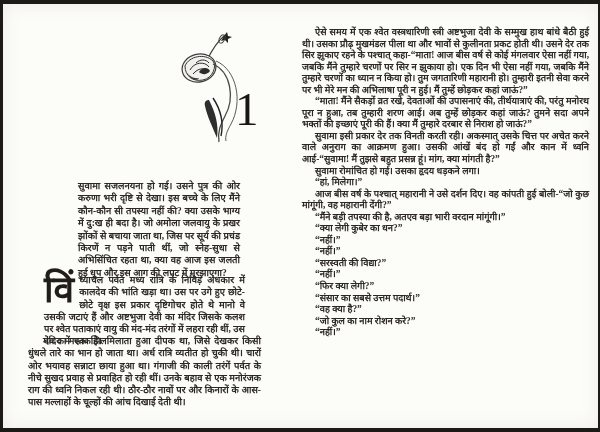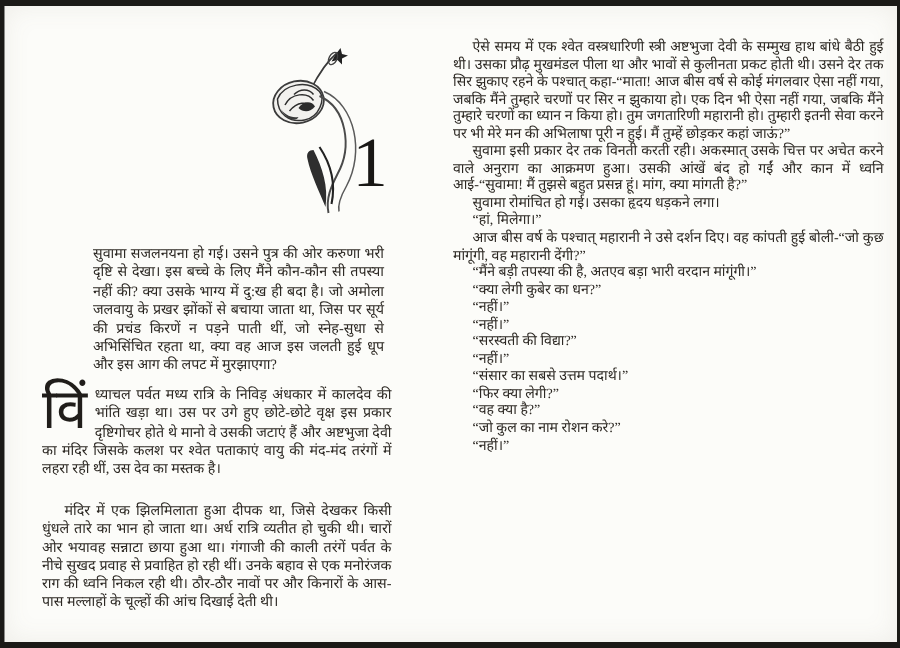--- a/index.html
+++ b/index.html
@@ -21,20 +21,21 @@
   .ornament-wrap svg{position:absolute;left:0;top:0;}
   .chapter-number{
     position:absolute;left:66px;top:58px;
     font-family:"Liberation Serif", serif;
     font-size:47px;line-height:1;color:#181715;font-weight:500;
   }
   .txt{
     color:#2c2823;
     font-family:"Liberation Serif","DejaVu Sans",serif;
     text-align:justify;
+    font-weight:bold;
   }
   .excerpt{
     position:absolute;left:59px;top:160px;width:194px;
     font-size:9.5px;line-height:12.4px;
   }
   .opening{
     position:absolute;left:25px;top:254px;width:233px;
     font-size:9.5px;line-height:12.3px;
   }
   .dropcap{
@@ -46,21 +47,21 @@
   .body2{
     position:absolute;left:25px;top:331px;width:233px;
     font-size:9.5px;line-height:12.3px;
   }
   .body2 p{margin:0;text-indent:15px;}
   .right-text{
     position:absolute;left:5px;top:23px;width:287px;
     font-size:9.4px;line-height:11.55px;
   }
   .right-text p{margin:0;text-indent:13px;text-align:justify;}
-  p{margin:0;}
+  p{margin:16px;}
 </style>
 </head>
 <body>
 
 <div class="frame">
   <div class="spread">
 
     <div class="page page-left">
 
       <div class="ornament-wrap">
@@ -94,32 +95,33 @@
       </div>
 
       <div class="txt body2">
         <p>मंदिर में एक झिलमिलाता हुआ दीपक था, जिसे देखकर किसी धुंधले तारे का भान हो जाता था। अर्ध रात्रि व्यतीत हो चुकी थी। चारों ओर भयावह सन्नाटा छाया हुआ था। गंगाजी की काली तरंगें पर्वत के नीचे सुखद प्रवाह से प्रवाहित हो रही थीं। उनके बहाव से एक मनोरंजक राग की ध्वनि निकल रही थी। ठौर-ठौर नावों पर और किनारों के आस-पास मल्लाहों के चूल्हों की आंच दिखाई देती थी।</p>
       </div>
     </div>
 
     <div class="page page-right">
       <div class="txt right-text">
           <p>ऐसे समय में एक श्वेत वस्त्रधारिणी स्त्री अष्टभुजा देवी के सम्मुख हाथ बांधे बैठी हुई थी। उसका प्रौढ़ मुखमंडल पीला था और भावों से कुलीनता प्रकट होती थी। उसने देर तक सिर झुकाए रहने के पश्चात् कहा-“माता! आज बीस वर्ष से कोई मंगलवार ऐसा नहीं गया, जबकि मैंने तुम्हारे चरणों पर सिर न झुकाया हो। एक दिन भी ऐसा नहीं गया, जबकि मैंने तुम्हारे चरणों का ध्यान न किया हो। तुम जगतारिणी महारानी हो। तुम्हारी इतनी सेवा करने पर भी मेरे मन की अभिलाषा पूरी न हुई। मैं तुम्हें छोड़कर कहां जाऊं?”</p>
+          <p>“माता! मैंने सैकड़ों व्रत रखे, देवताओं की उपासनाएं की, तीर्थयात्राएं की, परंतु मनोरथ पूरा न हुआ, तब तुम्हारी शरण आई। अब तुम्हें छोड़कर कहां जाऊं? तुमने सदा अपने भक्तों की इच्छाएं पूरी की हैं। क्या मैं तुम्हारे दरबार से निराश हो जाऊं?”</p>
           <p>सुवामा इसी प्रकार देर तक विनती करती रही। अकस्मात् उसके चित्त पर अचेत करने वाले अनुराग का आक्रमण हुआ। उसकी आंखें बंद हो गईं और कान में ध्वनि आई-“सुवामा! मैं तुझसे बहुत प्रसन्न हूं। मांग, क्या मांगती है?”</p>
           <p>सुवामा रोमांचित हो गई। उसका हृदय धड़कने लगा।</p>
           <p>“हां, मिलेगा।”</p>
           <p>आज बीस वर्ष के पश्चात् महारानी ने उसे दर्शन दिए। वह कांपती हुई बोली-“जो कुछ मांगूंगी, वह महारानी देंगी?”</p>
           <p>“मैंने बड़ी तपस्या की है, अतएव बड़ा भारी वरदान मांगूंगी।”</p>
           <p>“क्या लेगी कुबेर का धन?”</p>
           <p>“नहीं।”</p>
           <p>“नहीं।”</p>
           <p>“सरस्वती की विद्या?”</p>
           <p>“नहीं।”</p>
+          <p>“फिर क्या लेगी?”</p>
           <p>“संसार का सबसे उत्तम पदार्थ।”</p>
-          <p>“फिर क्या लेगी?”</p>
           <p>“वह क्या है?”</p>
           <p>“जो कुल का नाम रोशन करे?”</p>
           <p>“नहीं।”</p>
         </div>
     </div>
 
   </div>
 </div>
 
 </body></html>

